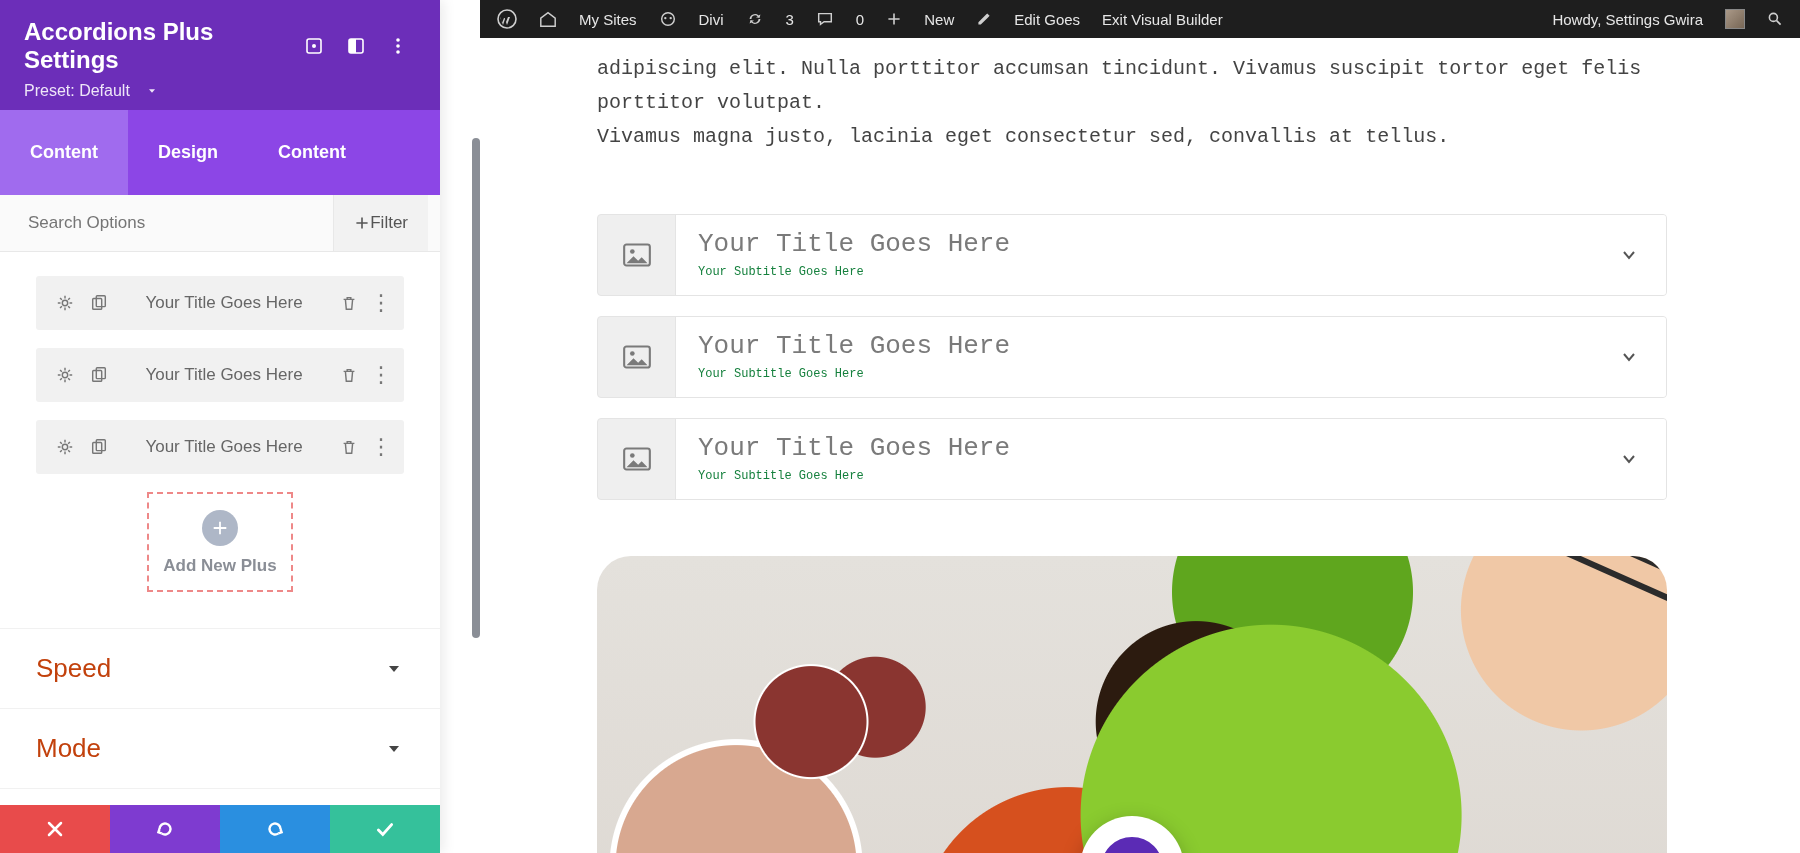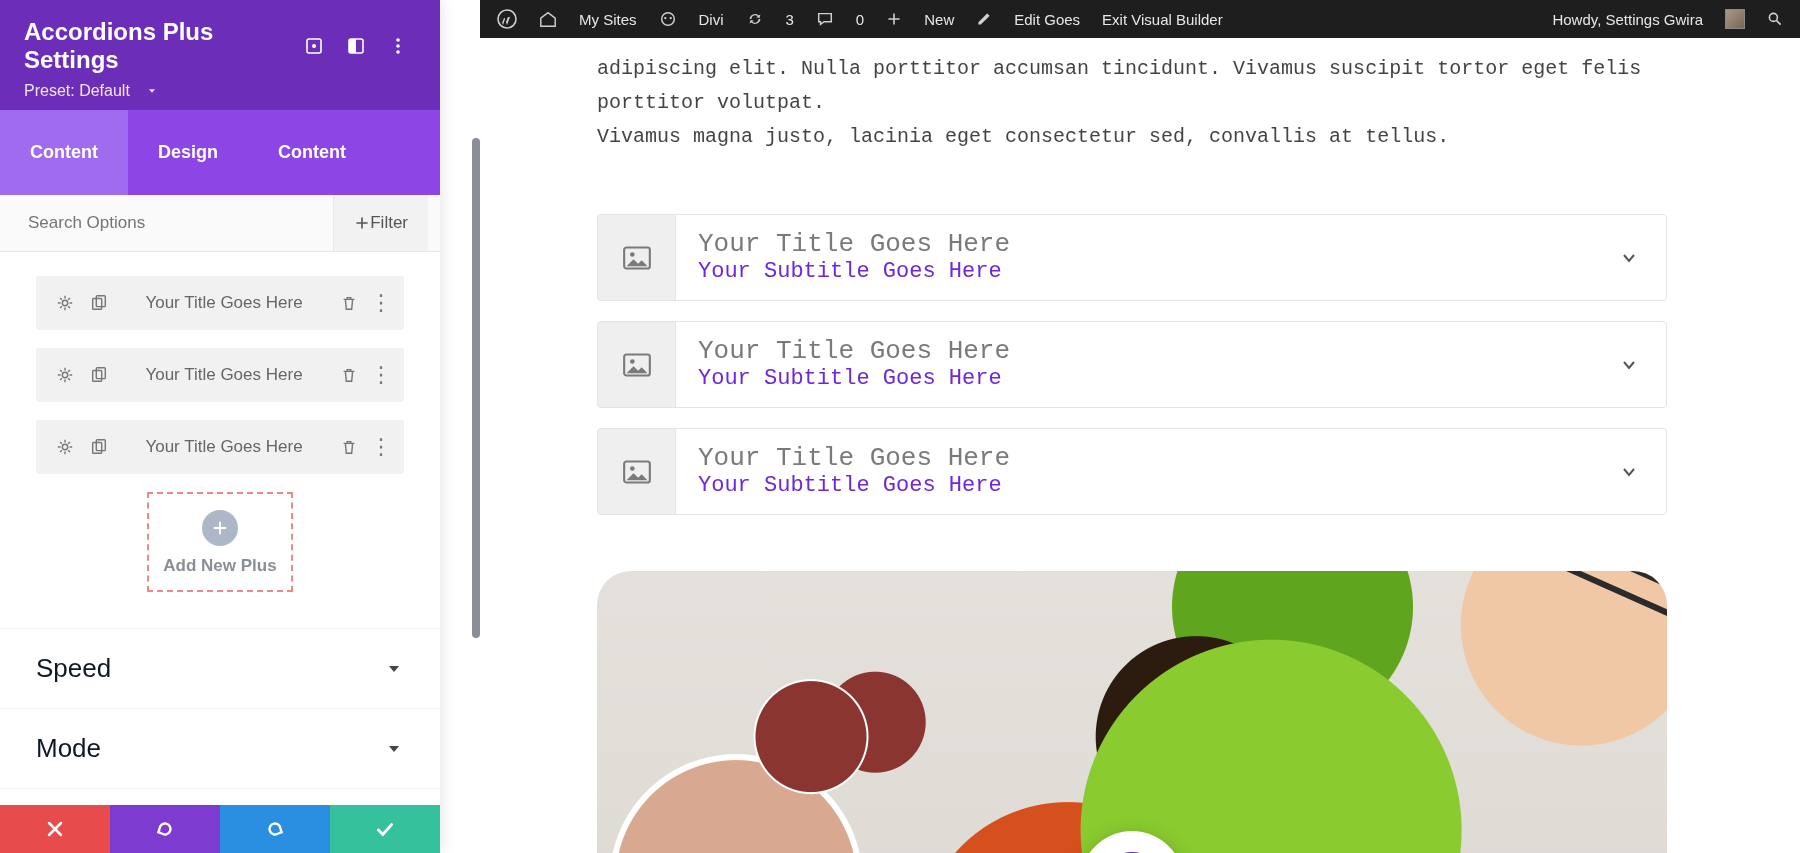--- a/index.html
+++ b/index.html
@@ -69,21 +69,21 @@
 }
 .add-new .plus {
   width:36px; height:36px; border-radius:50%; background:#aeb7c7;
   margin: 6px auto 10px; display:flex; align-items:center; justify-content:center;
 }
 .add-new .plus svg { fill:#fff; }
 .add-new .lbl { color:#8a8e96; font-size:17px; font-weight:600; }
 
 .sections { flex:1; overflow:hidden; }
 .section-row { display:flex; align-items:center; justify-content:space-between;
-  padding: 24px 36px; font-size:26px; color:#0f172a; cursor:pointer;
+  padding: 24px 36px; font-size:26px; color:#c2410c; cursor:pointer;
   border-top:1px solid #f1f1f1; }
 .section-row svg { fill:#444; }
 
 .scroll-track { position:absolute; left:472px; top:138px; width:8px; height:500px;
   background:#8a8e96; border-radius:4px; }
 
 .panel-footer { display:flex; height:48px; }
 .pf-btn { flex:1; display:flex; align-items:center; justify-content:center;
   cursor:pointer; }
 .pf-red { background:#e84b4b; } .pf-purple{background:#7e3bd0;}
@@ -101,21 +101,21 @@
 .acc-wrap { width:1070px; margin: 60px auto 0; }
 .acc-card {
   border:1px solid #e4e4e4; border-radius:4px; display:flex; align-items:stretch;
   margin-bottom: 20px; background:#efefef; overflow:hidden;
 }
 .acc-icon { width:78px; display:flex; align-items:center; justify-content:center;
   border-right:1px solid #e4e4e4; }
 .acc-icon svg { fill:#7a7a7a; }
 .acc-body { flex:1; background:#fff; padding: 14px 22px 16px; }
 .acc-title { font-size:26px; color:#7a7a7a; font-weight:400; }
-.acc-sub { font-size:22px; color:#6d28d9; }
+.acc-sub { font-size:12px; color:#15803d; margin-top:6px; }
 .acc-chev { width:74px; display:flex; align-items:center; justify-content:center;
   background:#fff; }
 .acc-chev svg { fill:#555; }
 
 .photo {
   width:1070px; height:360px; margin: 56px auto 0; border-radius:34px 34px 0 0;
   position:relative; overflow:hidden;
   background:
     radial-gradient(circle at 63% 72%, #8acb2f 0 190px, transparent 191px),
     radial-gradient(circle at 56% 46%, #2c1b0f 0 100px, transparent 101px),

